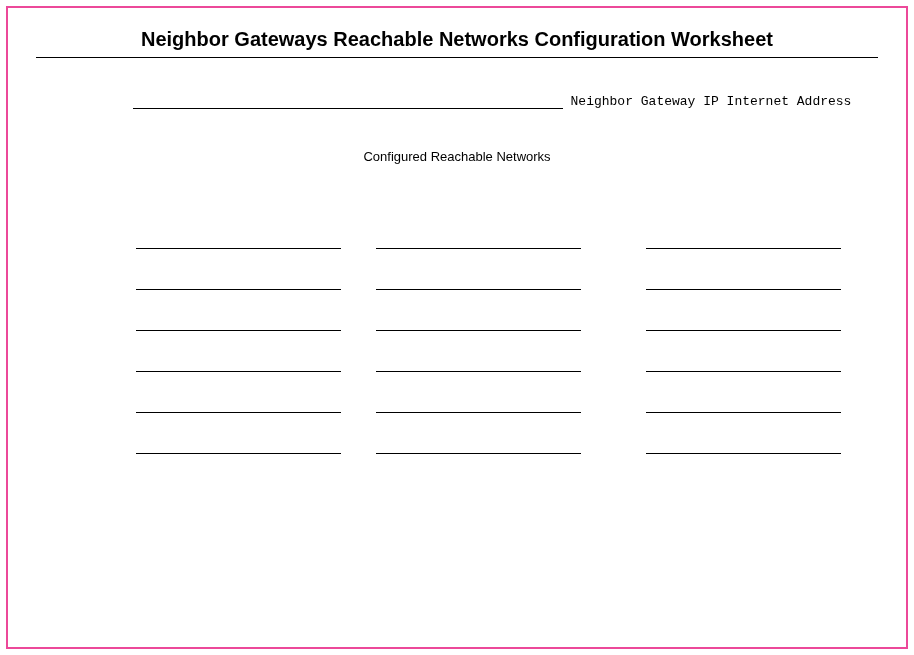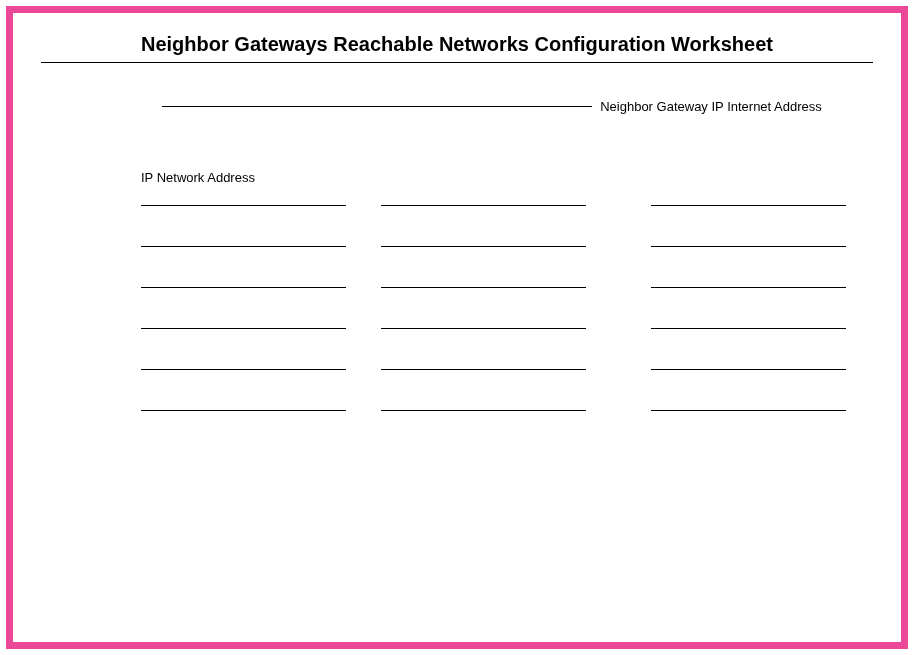--- a/index.html
+++ b/index.html
@@ -13,41 +13,42 @@
       width: 914px;
       height: 655px;
       position: relative;
     }
     .worksheet-frame {
       position: absolute;
       top: 6px;
       left: 6px;
       right: 6px;
       bottom: 6px;
-      border: 7px solid #ec4899;
+      border: 2px solid #ec4899;
       padding: 20px 28px 20px 28px;
     }
     .title {
       font-size: 20px;
       font-weight: bold;
       text-align: center;
       margin-bottom: 6px;
     }
     .title-rule {
       border: none;
       border-top: 1px solid #000;
       margin-bottom: 36px;
     }
     .gateway-row {
       display: flex;
-      align-items: center;
+      align-items: flex-end;
       justify-content: center;
-      margin-bottom: 56px;
+      margin-bottom: 40px;
       padding-left: 90px;
       padding-right: 20px;
+      font-family: Liberation Mono, monospace;
     }
     .gateway-blank {
       flex: 0 0 430px;
       border-bottom: 1px solid #000;
       height: 1px;
       margin-right: 8px;
     }
     .gateway-label {
       font-size: 13px;
       white-space: nowrap;
@@ -92,24 +93,24 @@
 
 <div class="worksheet-frame">
   <div class="title">Neighbor Gateways Reachable Networks Configuration Worksheet</div>
   <hr class="title-rule">
 
   <div class="gateway-row">
     <div class="gateway-blank"></div>
     <div class="gateway-label">Neighbor Gateway IP Internet Address</div>
   </div>
 
+  <div class="subtitle">Configured Reachable Networks</div>
 
   <div class="columns-area">
     <div class="col-headers">
-      <div class="col-header col1">IP Network Address</div>
     </div>
     <div id="rows-container">
         <div class="blank-row">
           <div class="blank-line c1"></div>
           <div class="blank-line c2"></div>
           <div class="blank-line c3"></div>
         </div>
         <div class="blank-row">
           <div class="blank-line c1"></div>
           <div class="blank-line c2"></div>

